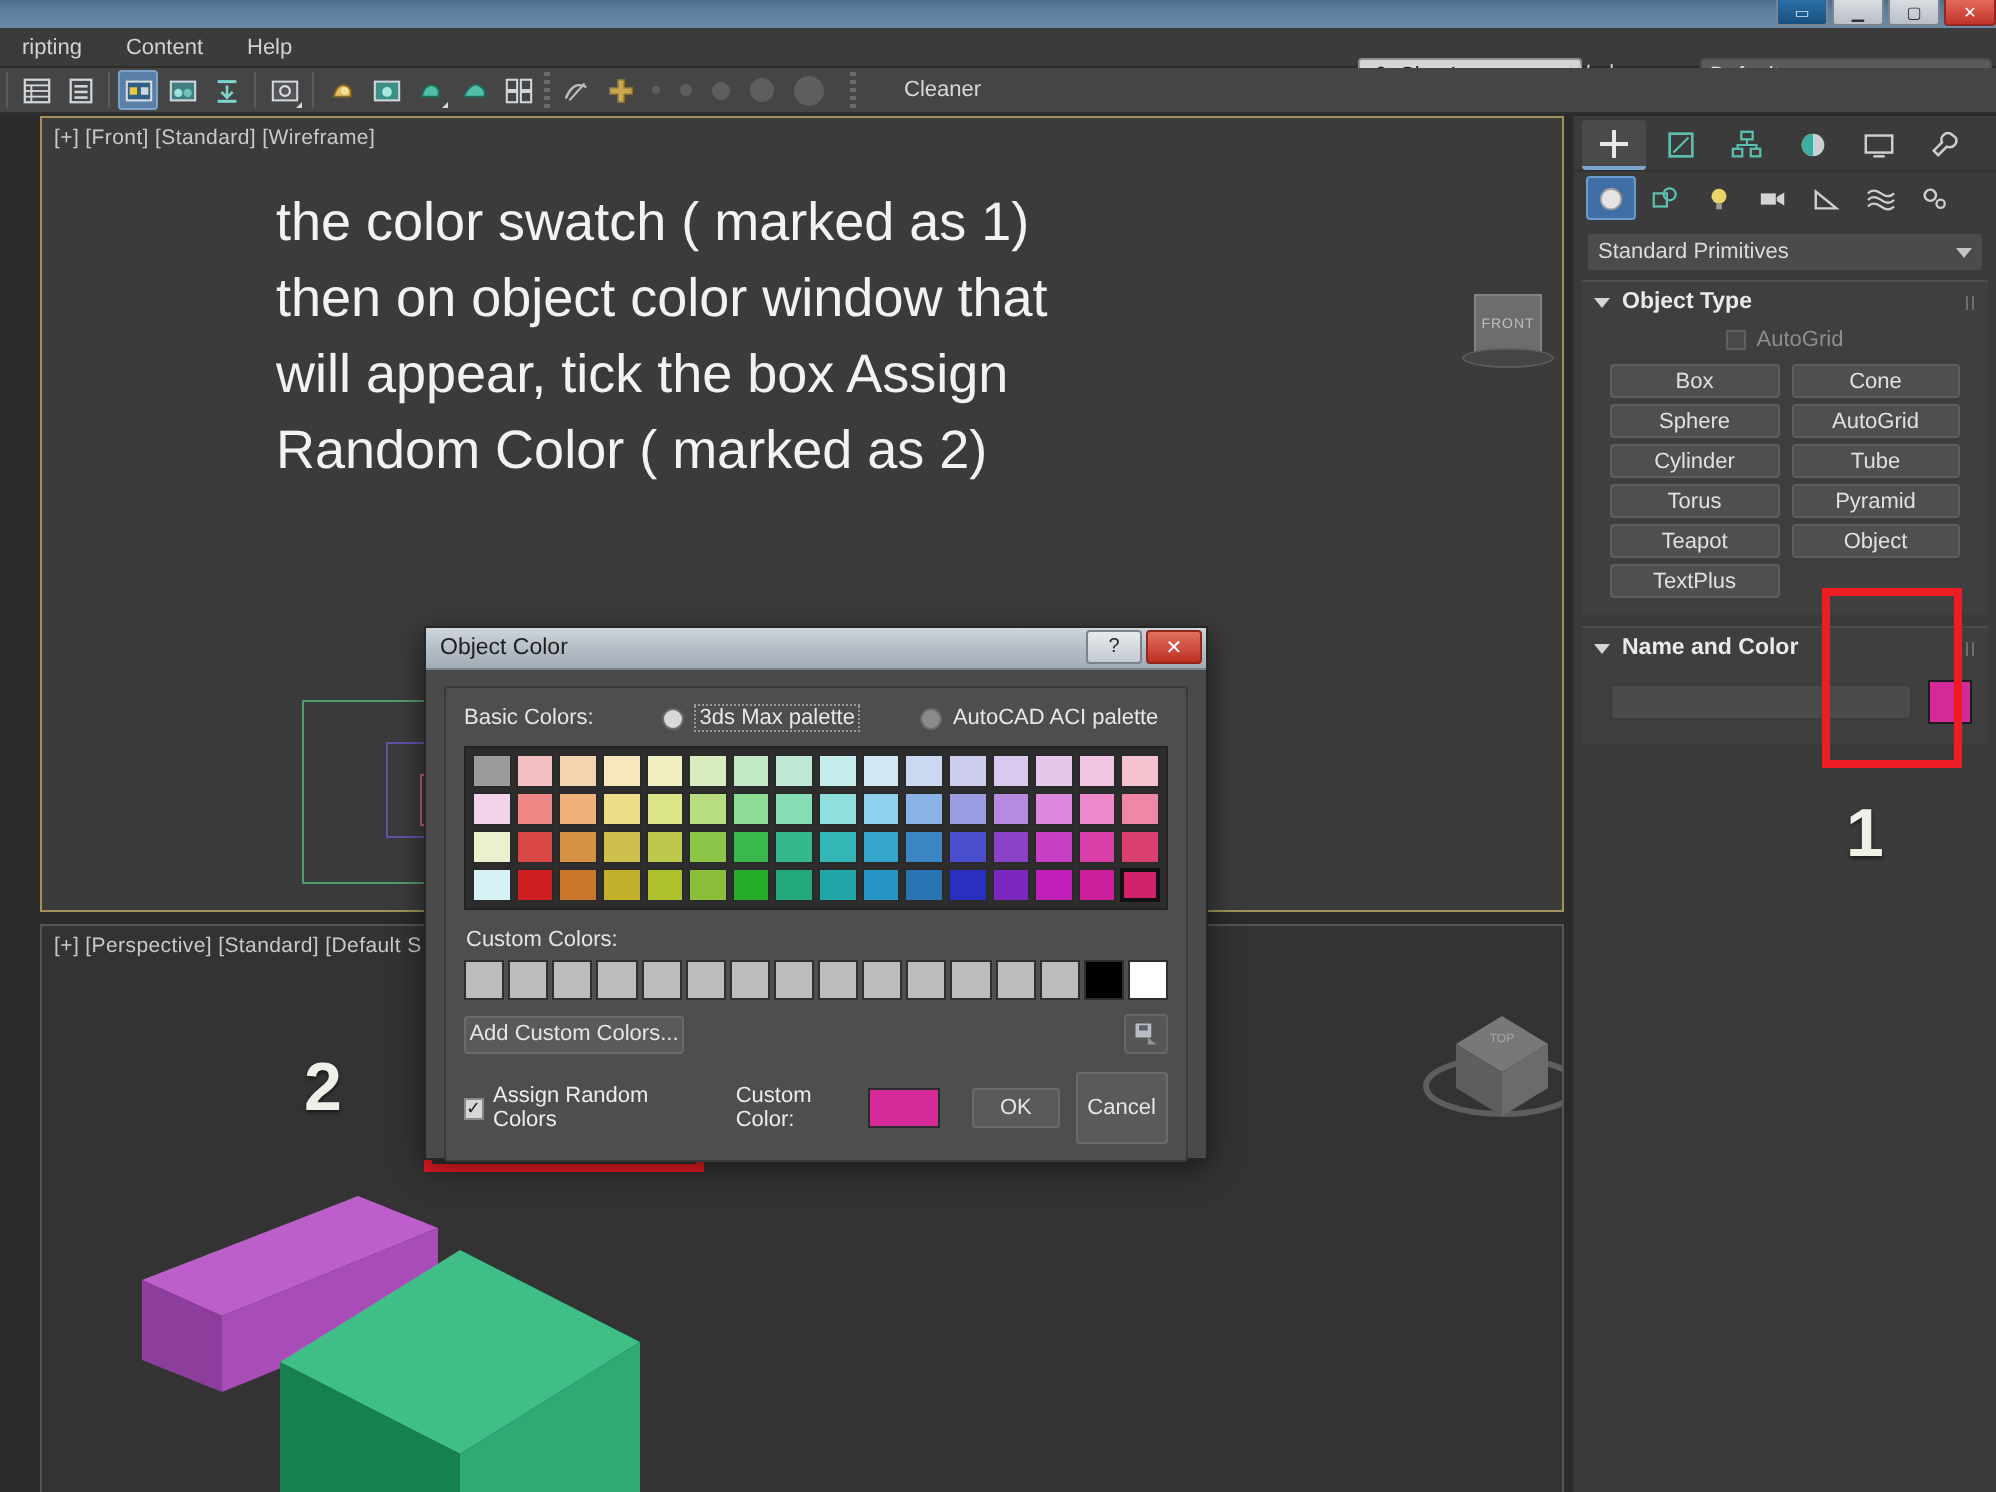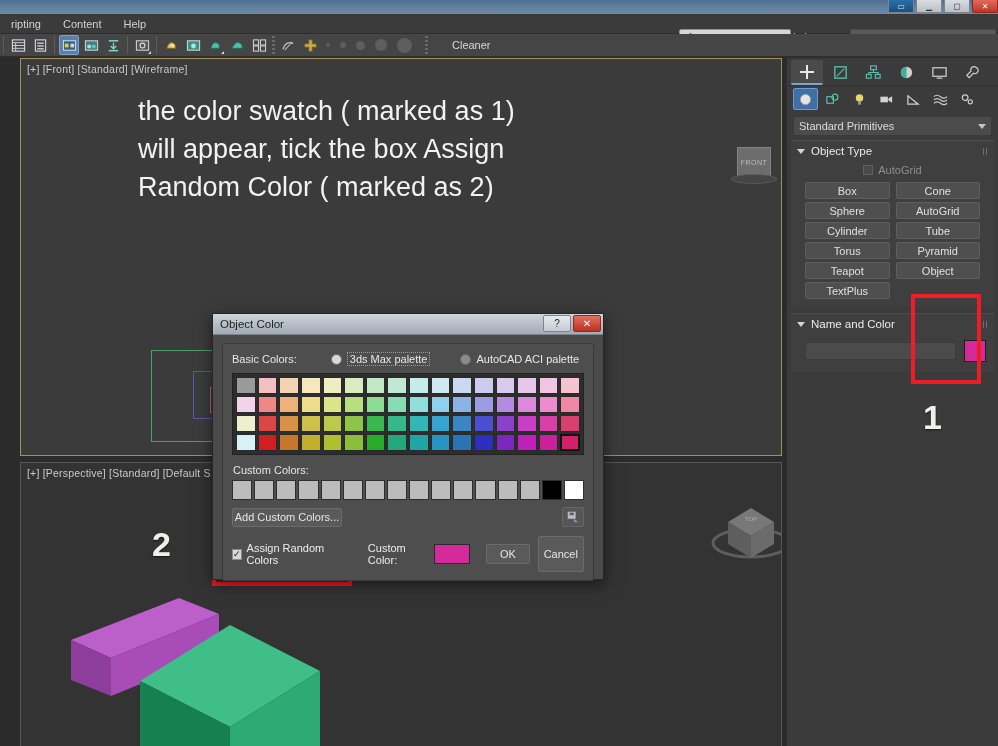--- a/index.html
+++ b/index.html
@@ -175,21 +175,21 @@
   .rollout{
     margin:4px 4px 0 4px; background:#3f3f3f; border-top:1px solid #4c4c4c;
   }
   .rollout-hd{
     height:20px; display:flex; align-items:center; padding:0 6px; position:relative;
   }
   .rollout-hd .tri{
     width:0;height:0;border-left:4px solid transparent;border-right:4px solid transparent;
     border-top:5px solid #d5d5d5; margin-right:6px;
   }
-  .rollout-hd .ttl{ font-size:11.5px; font-weight:normal; color:#eaeaea; }
+  .rollout-hd .ttl{ font-size:11.5px; font-weight:bold; color:#eaeaea; }
   .rollout-hd .grip{
     position:absolute; right:6px; top:7px; width:5px; height:7px;
     background:repeating-linear-gradient(90deg,#6e6e6e 0 1px,transparent 1px 3px);
   }
   .autogrid-row{
     display:flex; align-items:center; justify-content:center; height:18px; gap:5px;
   }
   .ag-chk{ width:10px;height:10px;background:#4a4a4a;border:1px solid #606060; }
   .ag-lbl{ font-size:11px; color:#8d8d8d; }
   .obj-grid{
@@ -451,20 +451,21 @@
     </svg>
 
     <div class="viewcube-front">
       <div class="vc-face">FRONT</div>
       <div class="vc-ring"></div>
     </div>
   </div>
 
   <div class="instructions">
     <div>the color swatch ( marked as 1)</div>
+    <div>then on object color window that</div>
     <div>will appear, tick the box Assign</div>
     <div>Random Color ( marked as 2)</div>
   </div>
 
   <div class="vp vp-persp">
     <div class="vp-label">[+] [Perspective] [Standard] [Default S</div>
 
     <div class="box3d" style="left:40px; top:125px;">
       <svg width="160" height="110" viewBox="0 0 160 110">
         <polygon points="10,52 118,10 158,26 50,70" fill="#bd5fcb"></polygon>

